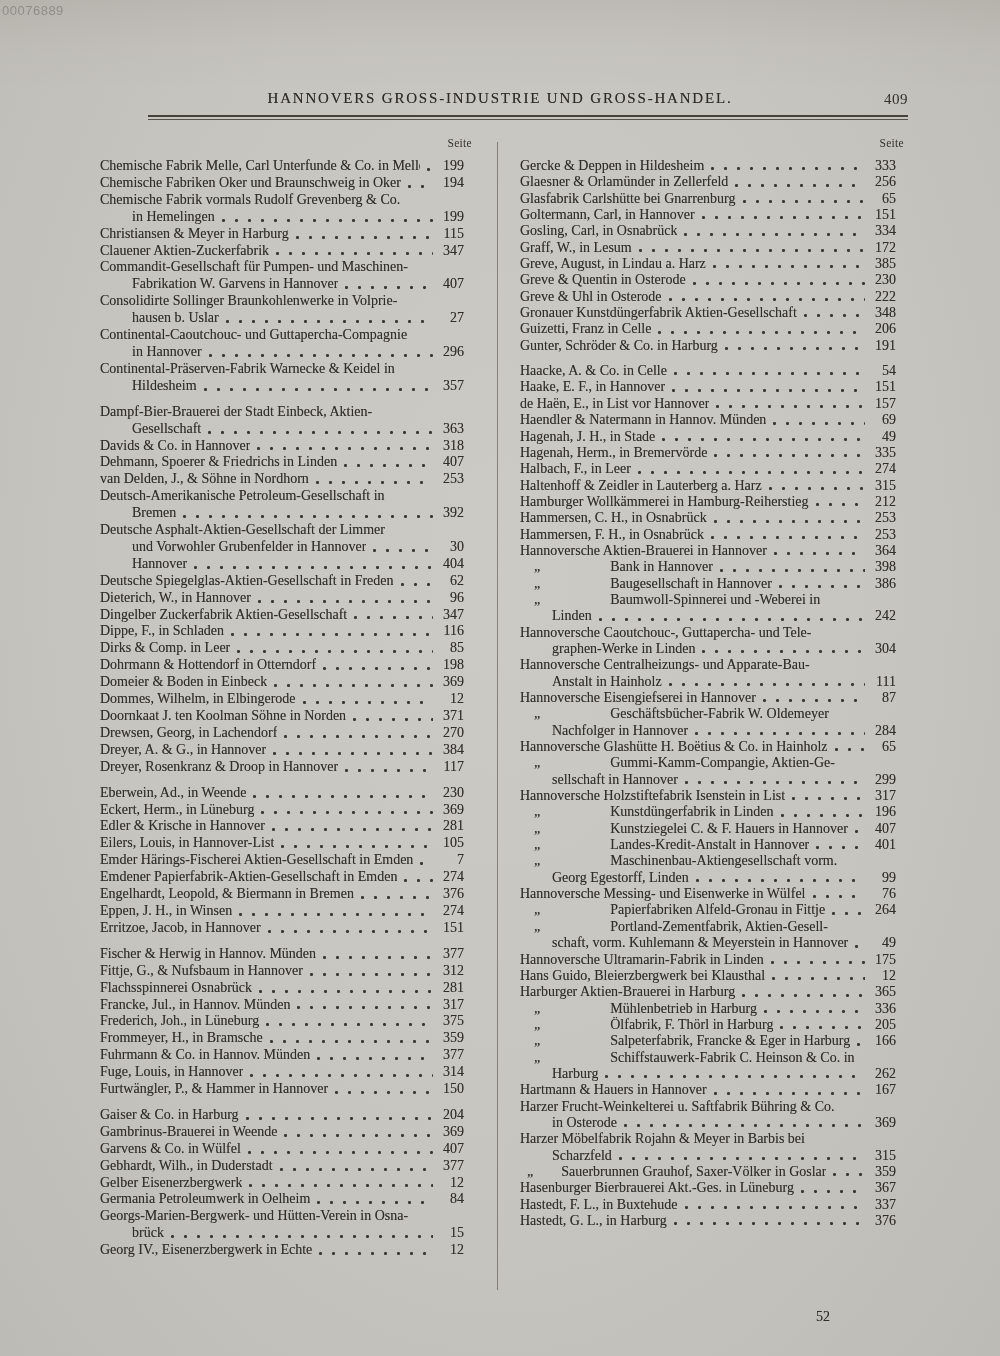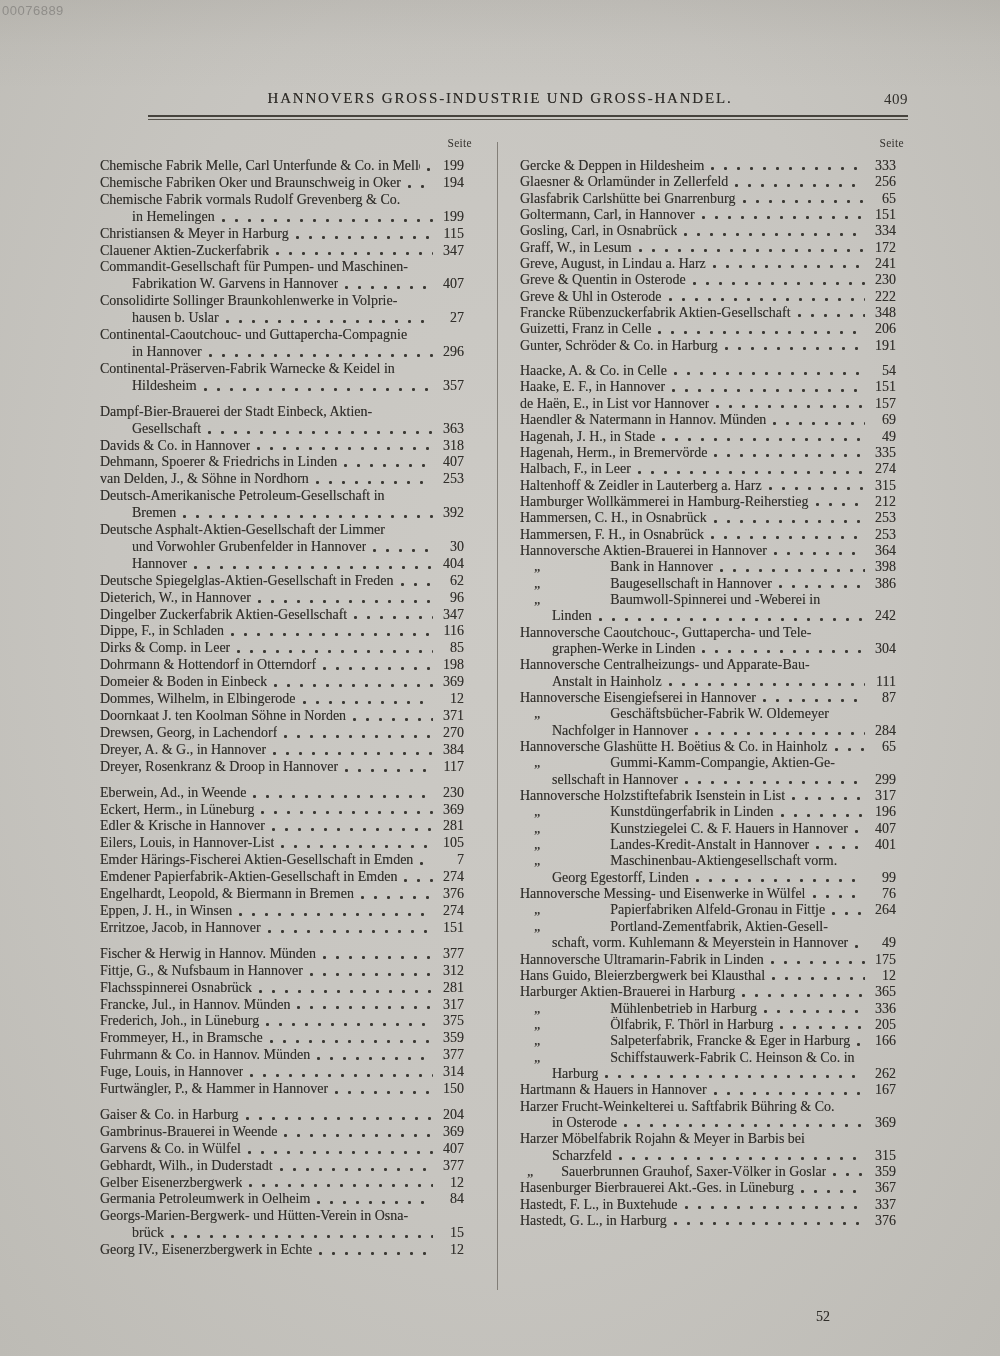--- a/index.html
+++ b/index.html
@@ -284,30 +284,30 @@
           <div class="entry">
             <div class="line final"><span class="text">Goltermann, Carl, in Hannover</span><span class="leader"></span><span class="page">151</span></div>
           </div>
           <div class="entry">
             <div class="line final"><span class="text">Gosling, Carl, in Osnabrück</span><span class="leader"></span><span class="page">334</span></div>
           </div>
           <div class="entry">
             <div class="line final"><span class="text">Graff, W., in Lesum</span><span class="leader"></span><span class="page">172</span></div>
           </div>
           <div class="entry">
-            <div class="line final"><span class="text">Greve, August, in Lindau a. Harz</span><span class="leader"></span><span class="page">241</span></div>
+            <div class="line final"><span class="text">Greve, August, in Lindau a. Harz</span><span class="leader"></span><span class="page">385</span></div>
           </div>
           <div class="entry">
             <div class="line final"><span class="text">Greve &amp; Quentin in Osterode</span><span class="leader"></span><span class="page">230</span></div>
           </div>
           <div class="entry">
             <div class="line final"><span class="text">Greve &amp; Uhl in Osterode</span><span class="leader"></span><span class="page">222</span></div>
           </div>
           <div class="entry">
-            <div class="line final"><span class="text">Francke Rübenzuckerfabrik Aktien-Gesellschaft</span><span class="leader"></span><span class="page">348</span></div>
+            <div class="line final"><span class="text">Gronauer Kunstdüngerfabrik Aktien-Gesellschaft</span><span class="leader"></span><span class="page">348</span></div>
           </div>
           <div class="entry">
             <div class="line final"><span class="text">Guizetti, Franz in Celle</span><span class="leader"></span><span class="page">206</span></div>
           </div>
           <div class="entry">
             <div class="line final"><span class="text">Gunter, Schröder &amp; Co. in Harburg</span><span class="leader"></span><span class="page">191</span></div>
           </div>
         </div>
         <div class="group">
           <div class="entry">

